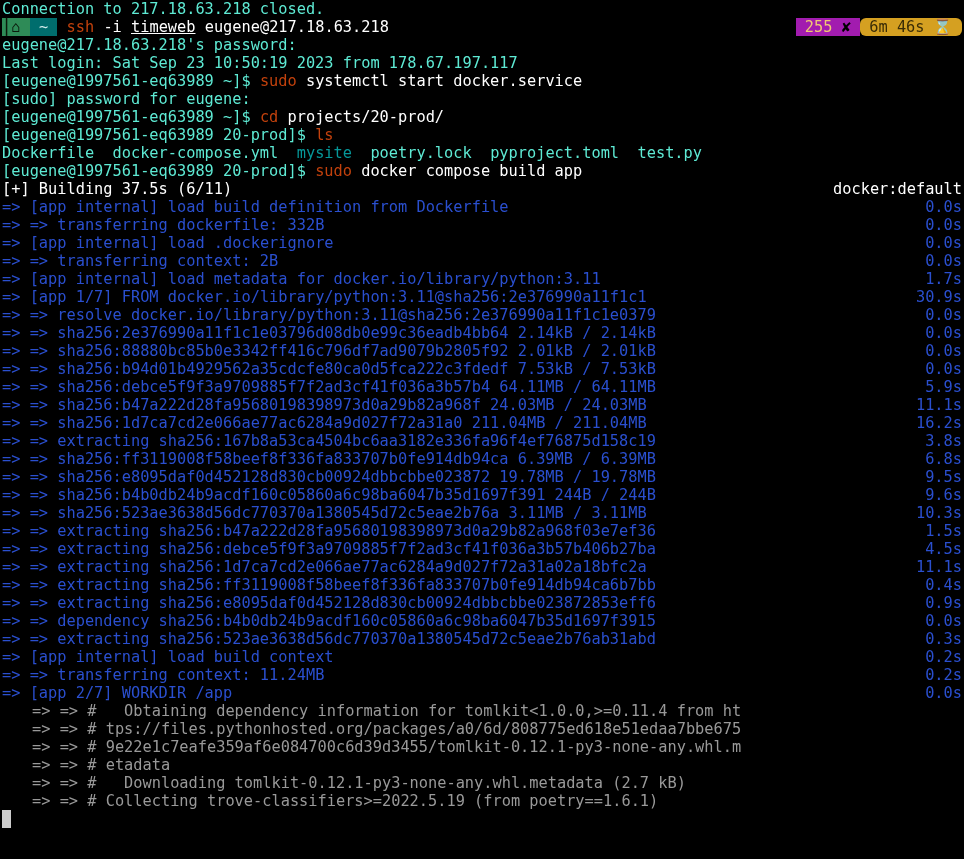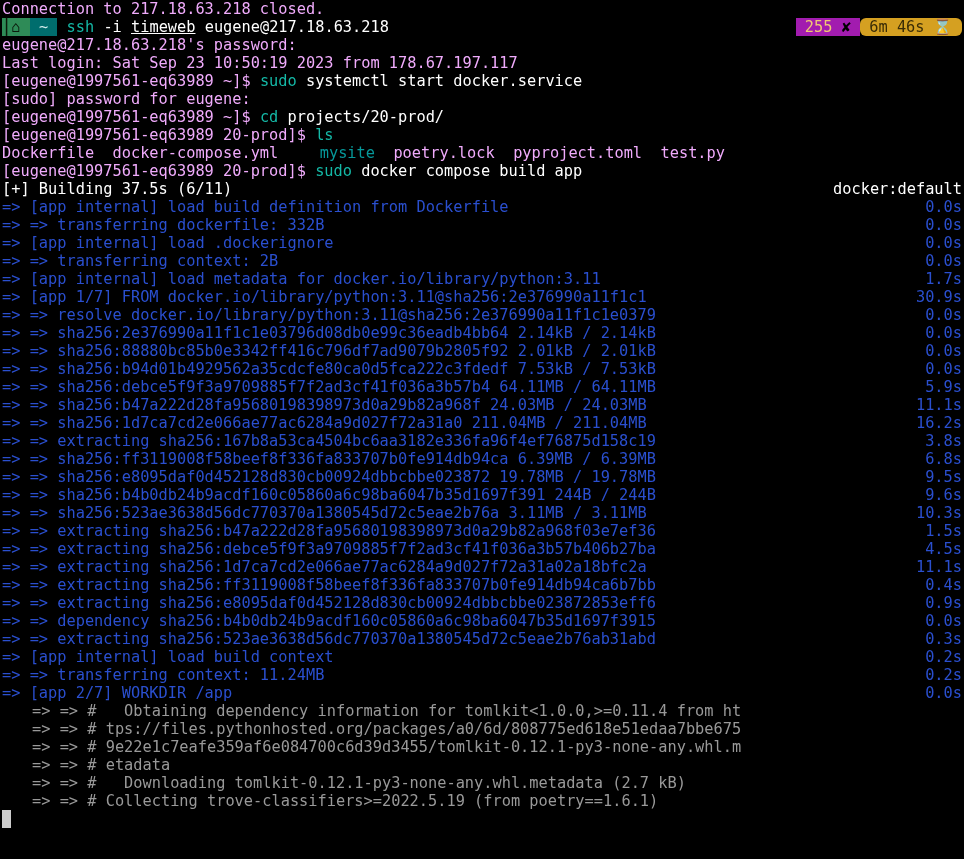--- a/index.html
+++ b/index.html
@@ -23,24 +23,24 @@
   
   .pl-green-bg { background: #2e8b57; color: #0b1a0b; }
   .pl-teal-bg  { background: #006d6d; color: #cfeaea; }
   .pl-teal-sep { color: #006d6d; }
   .pl-green-sep{ color: #2e8b57; }
   .pl-red-bg   { background: #a21caf; color: #f0c674; }
   .pl-red-txt  { color: #c0392b; }
   .pl-gold-bg  { background: #d5a021; color: #3a2c06; border-radius: 6px; }
   .pl-black    { color: #000; }
   .bright      { color: #ffffff; }
-  .gray        { color: #f0abfc; }
+  .gray        { color: #5eead4; }
   .grey2       { color: #999999; margin-left: 30px; }
-  .green-cmd   { color: #14b8a6; }
-  .cyan        { color: #06989a; margin-left: 23px; }
+  .green-cmd   { color: #c2410c; }
+  .cyan        { color: #06989a; }
   .blue        { color: #2a4fcf; }
   .underline   { text-decoration: underline; }
   .cursor      { background: #cccccc; color:#000; }
 
   .right { float: right; }
 </style>
 </head>
 <body>
 
 <pre class="term"><span class="gray">Connection to 217.18.63.218 closed.</span>

